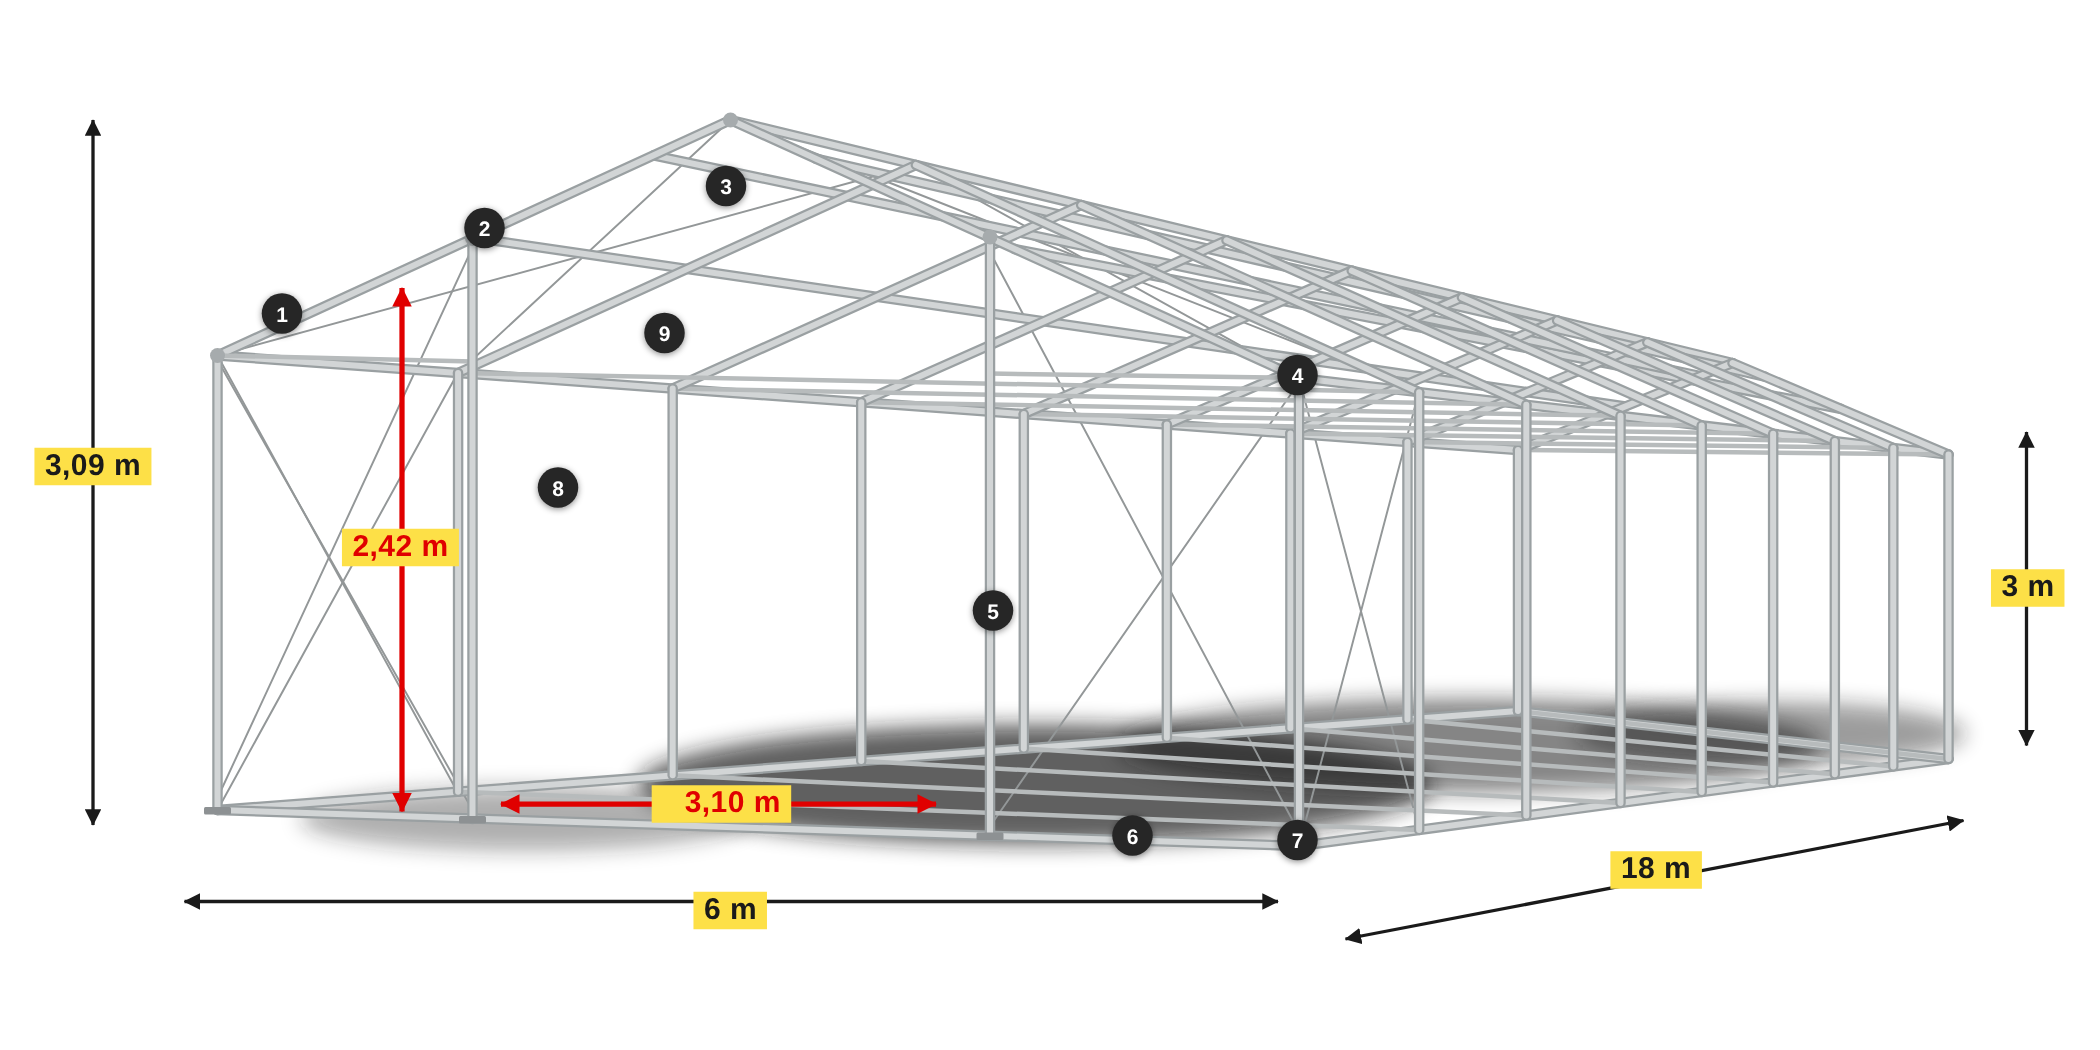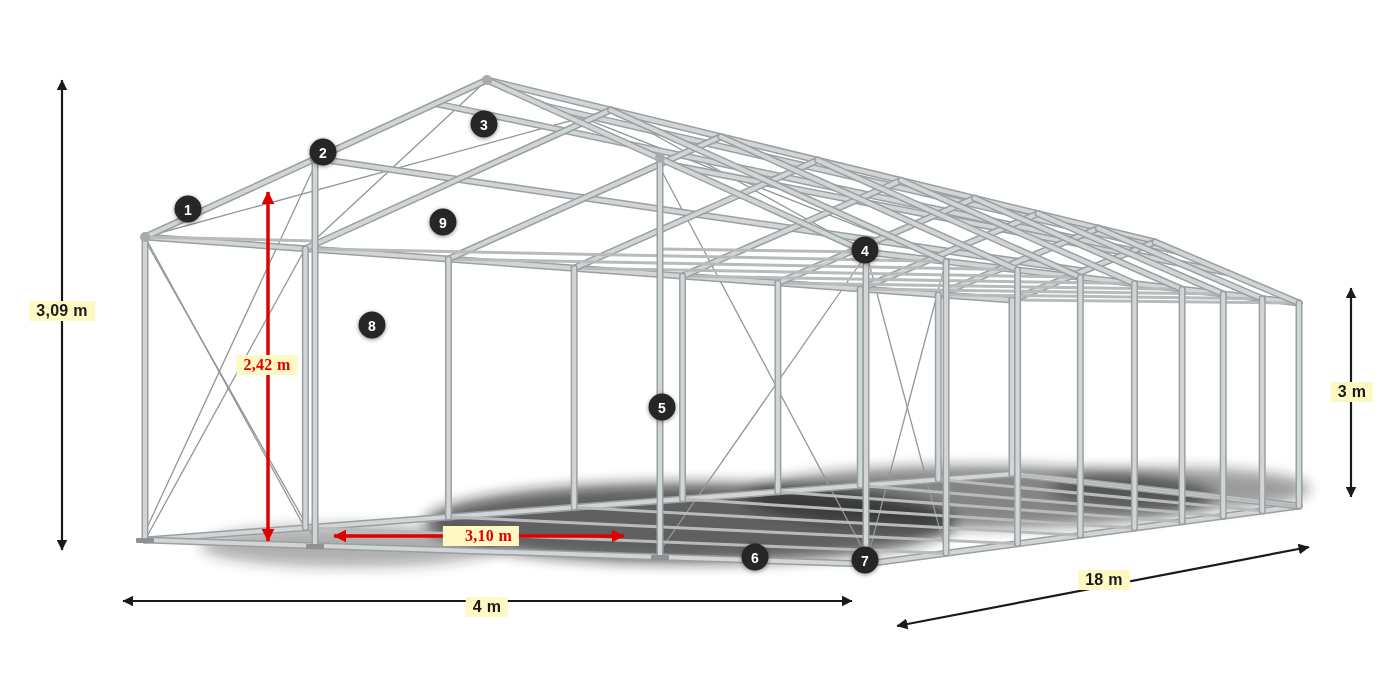--- a/index.html
+++ b/index.html
@@ -1,23 +1,23 @@
 <!DOCTYPE html>
 <html><head>
 <meta charset="utf-8">
 <style>
   html,body{margin:0;padding:0;background:#ffffff;font-family:"Liberation Sans",sans-serif;}
   .stage{position:relative;width:1400px;height:700px;background:#ffffff;overflow:hidden;}
   svg.scene{position:absolute;left:0;top:0;}
   .dim-label{
     position:absolute;transform:translate(-50%,-50%);
-    background:#fef9c3;padding:1px 7px;white-space:nowrap;
-    font-weight:bold;font-size:16px;color:#1a1a1a;letter-spacing:.3px;z-index:5;
+    background:#fde047;padding:1px 7px;white-space:nowrap;
+    font-weight:bold;font-size:20px;color:#1a1a1a;letter-spacing:.3px;z-index:5;
   }
-  .dim-label.accent{color:#e00000;font-family:Liberation Serif, serif;}
+  .dim-label.accent{color:#e00000;}
   .badge{
     position:absolute;width:27px;height:27px;border-radius:50%;
     background:#262626;color:#ffffff;display:flex;align-items:center;justify-content:center;
     font-size:14px;font-weight:bold;transform:translate(-50%,-50%);
     box-shadow:0 1px 4px rgba(0,0,0,.45);z-index:6;cursor:pointer;
   }
 </style>
 </head>
 <body>
 
@@ -189,21 +189,21 @@
       <line x1="123" y1="601" x2="852" y2="601" stroke="#1a1a1a" stroke-width="2.2" marker-start="url(#arrB)" marker-end="url(#arrB)"></line>
       <line x1="897" y1="626" x2="1309" y2="547" stroke="#1a1a1a" stroke-width="2.2" marker-start="url(#arrB)" marker-end="url(#arrB)"></line>
       <line x1="268" y1="192" x2="268" y2="541" stroke="#e00000" stroke-width="3.5" marker-start="url(#arrR)" marker-end="url(#arrR)"></line>
       <line x1="334" y1="536" x2="624" y2="536" stroke="#e00000" stroke-width="3.5" marker-start="url(#arrR)" marker-end="url(#arrR)"></line>
     </g>
   </svg>
 
   <div class="dim-label" style="left:62px;top:311px;">3,09 m</div>
   <div class="dim-label accent" style="left:267px;top:365px;">2,42 m</div>
   <div class="dim-label accent" style="left:481px;top:536px;padding-left:22px;">3,10 m</div>
-  <div class="dim-label" style="left:487px;top:607px;">4 m</div>
+  <div class="dim-label" style="left:487px;top:607px;">6 m</div>
   <div class="dim-label" style="left:1104px;top:580px;">18 m</div>
   <div class="dim-label" style="left:1352px;top:392px;">3 m</div>
 
   <div class="badge" style="left:188px;top:209px;">1</div>
   <div class="badge" style="left:323px;top:152px;">2</div>
   <div class="badge" style="left:484px;top:124px;">3</div>
   <div class="badge" style="left:865px;top:250px;">4</div>
   <div class="badge" style="left:662px;top:407px;">5</div>
   <div class="badge" style="left:755px;top:557px;">6</div>
   <div class="badge" style="left:865px;top:560px;">7</div>

